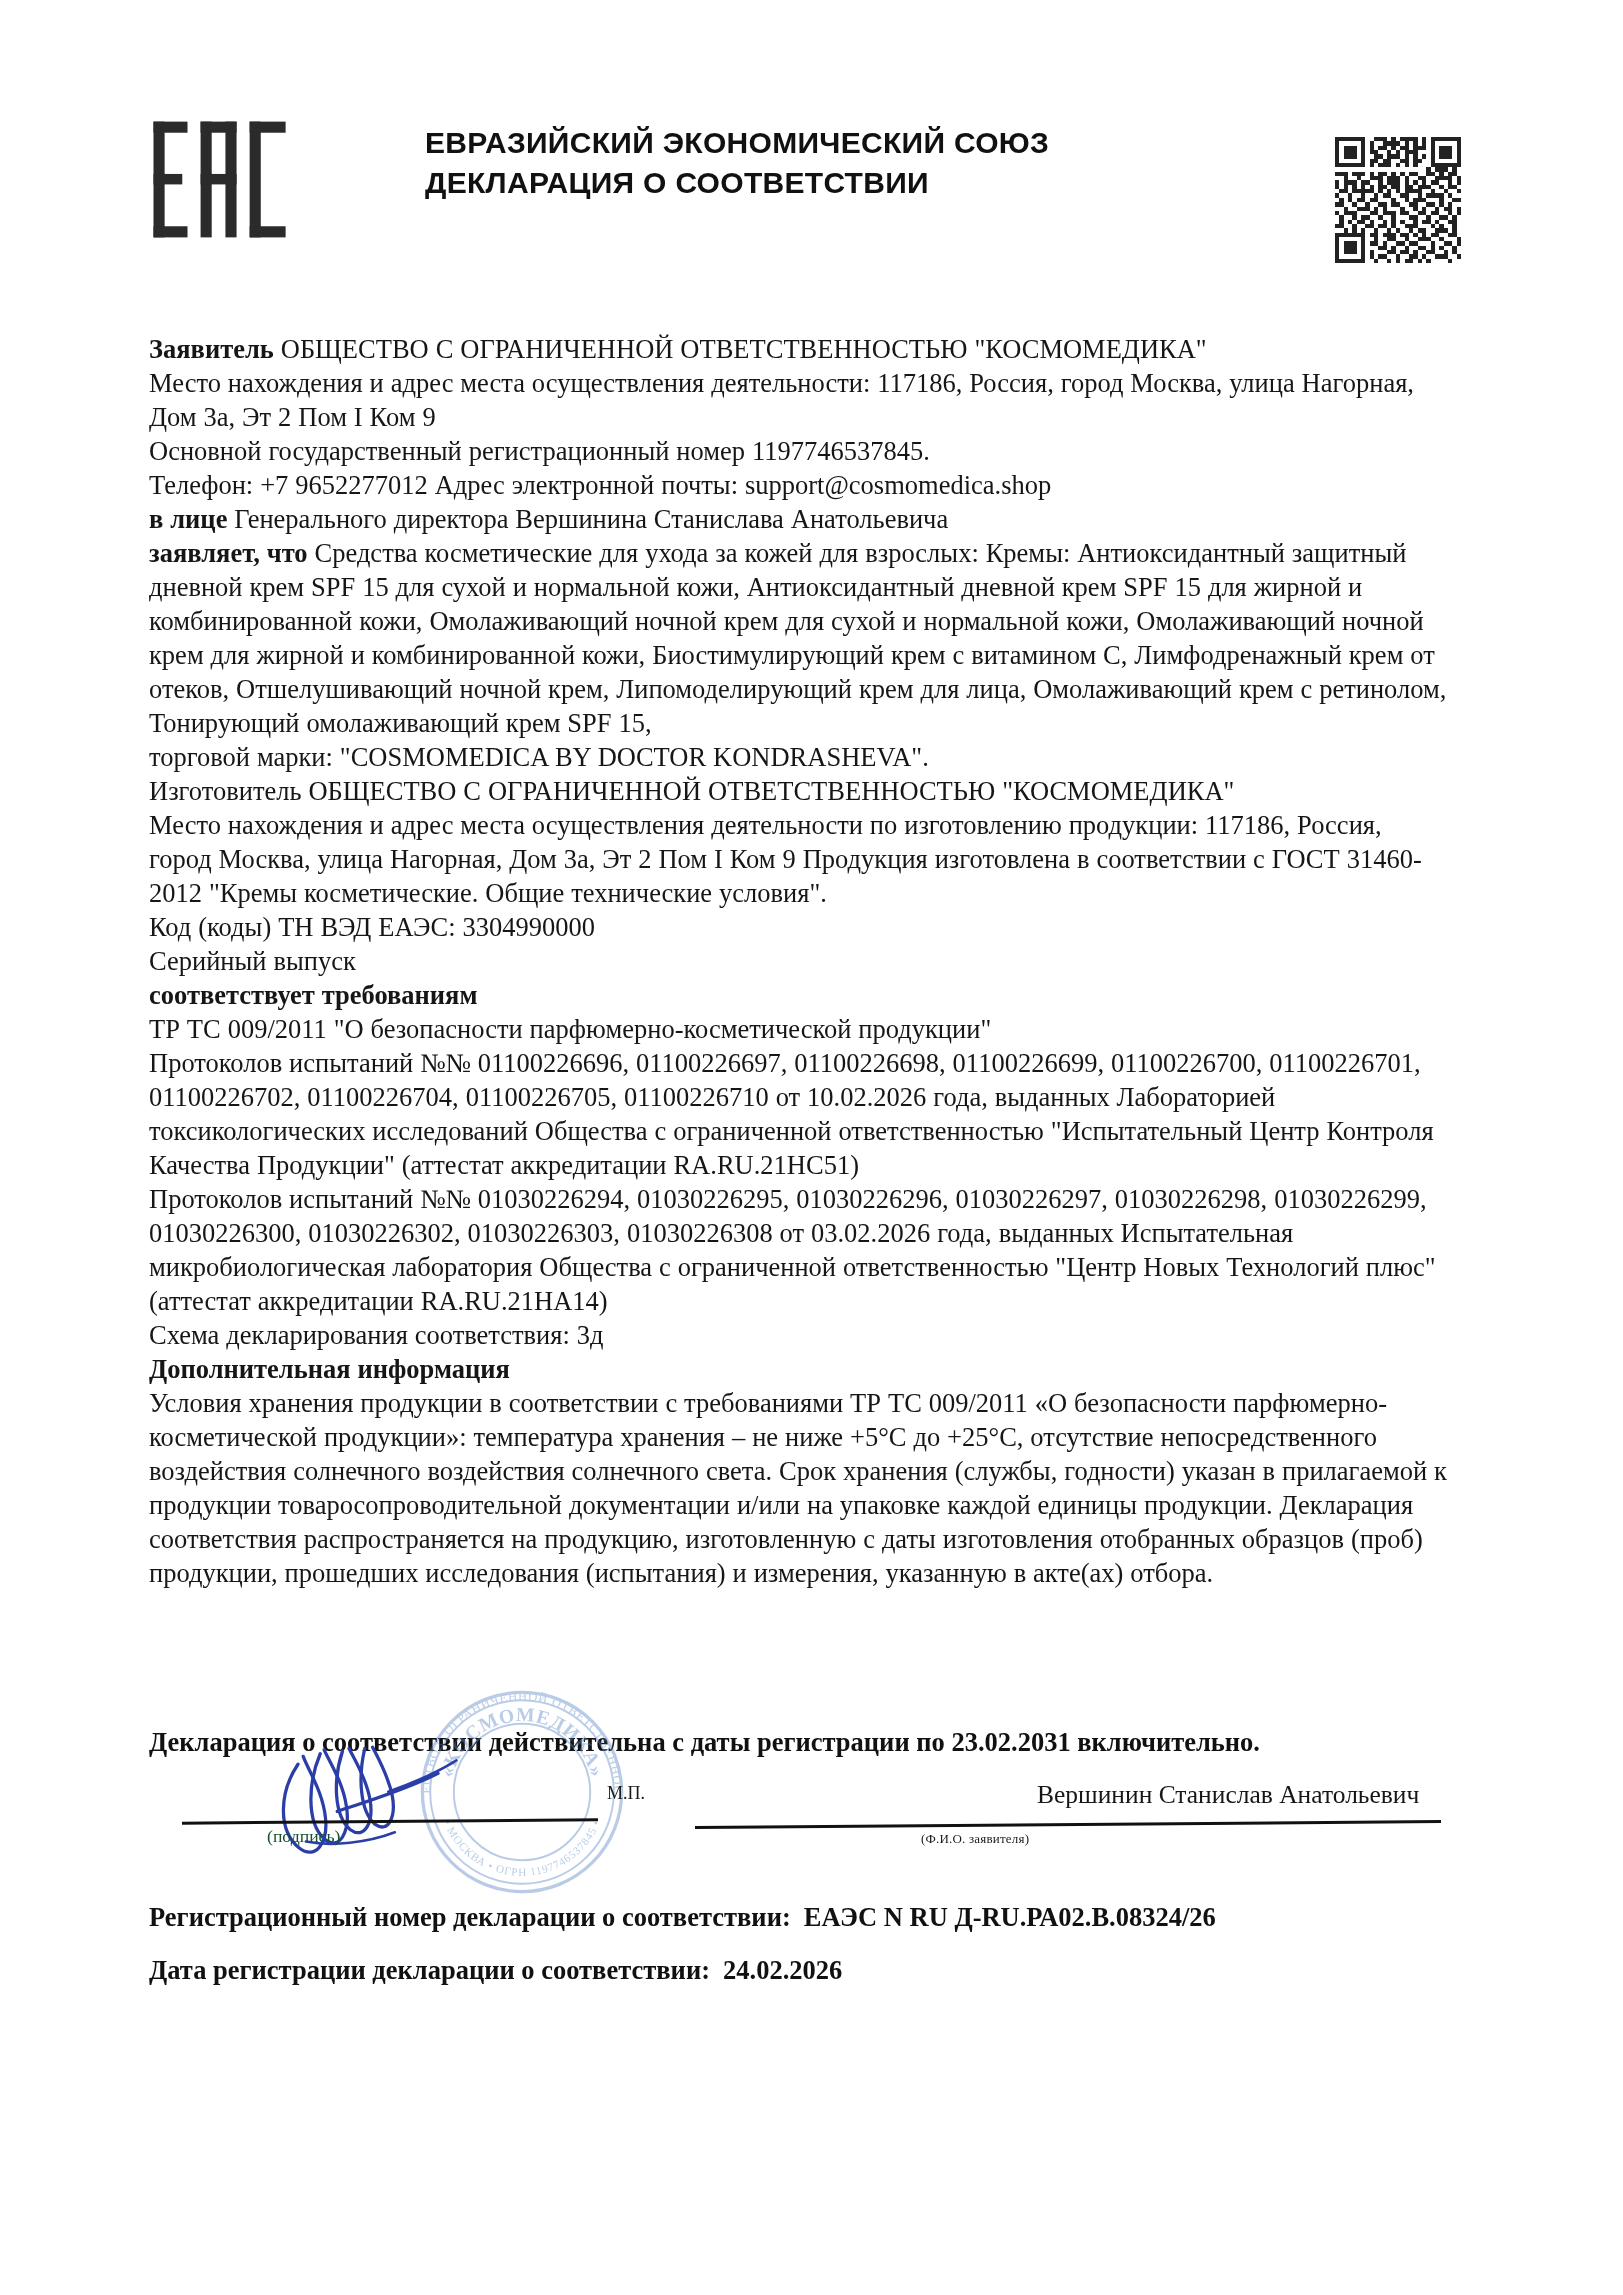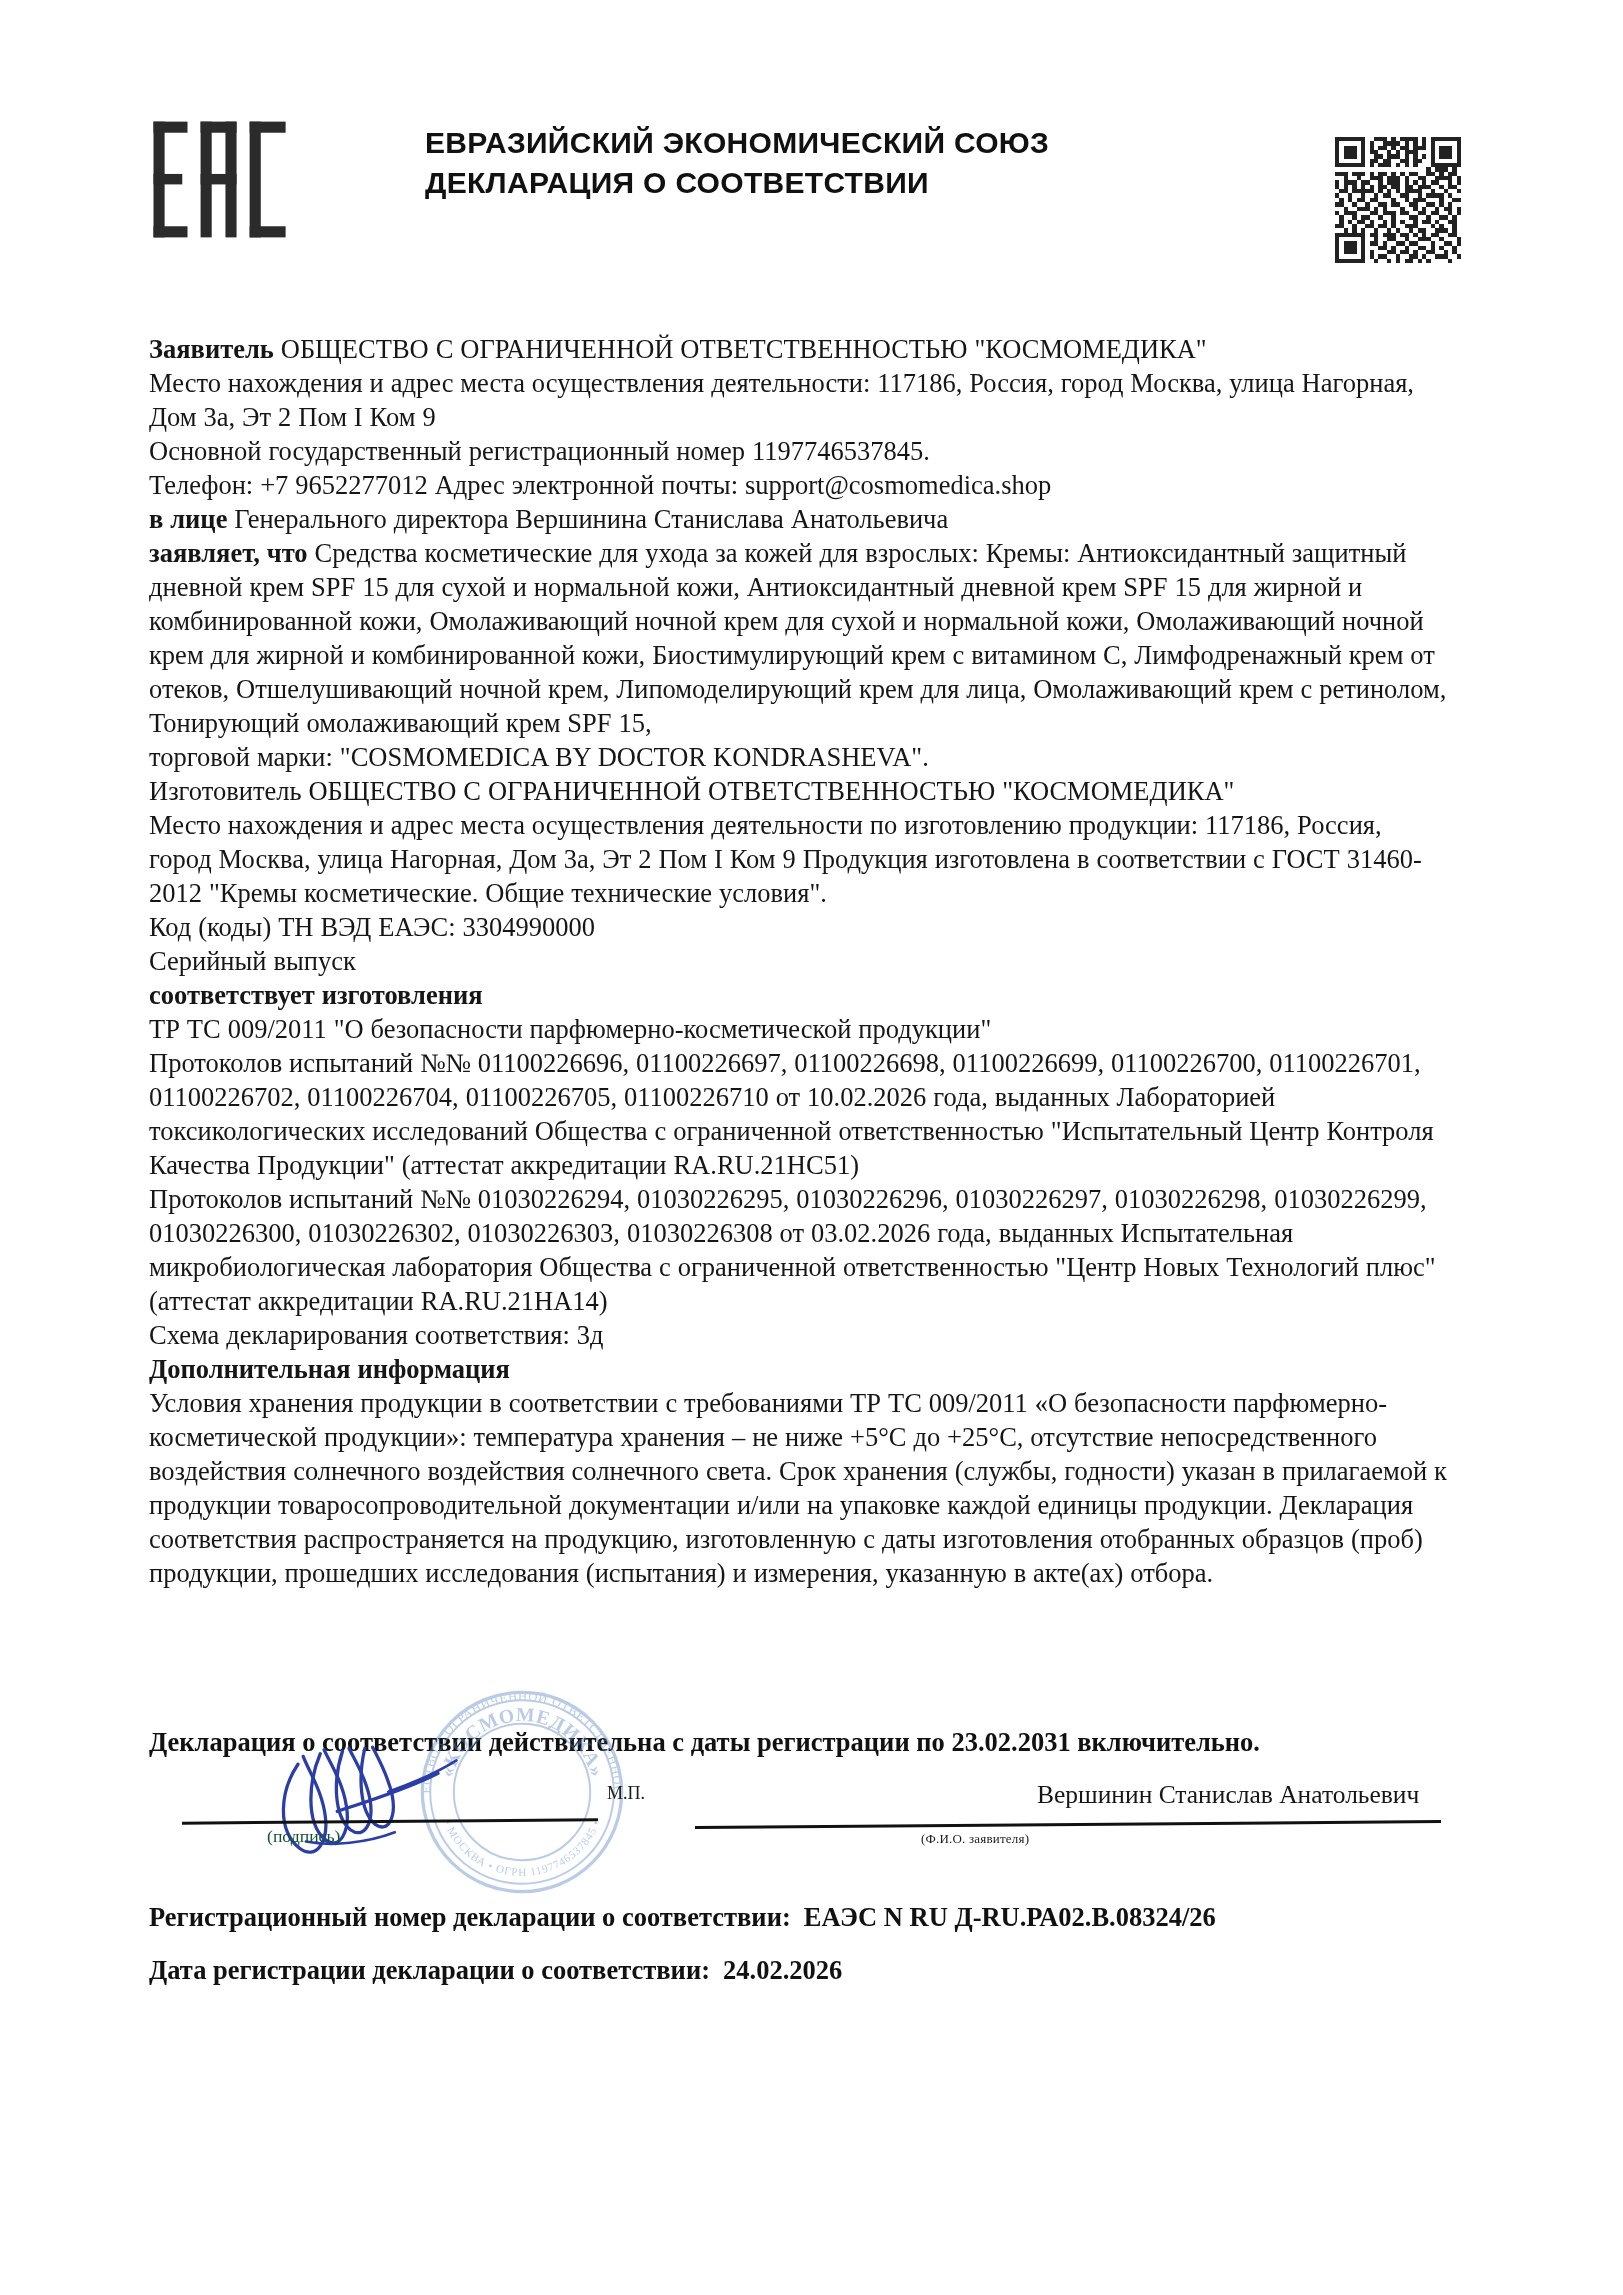--- a/index.html
+++ b/index.html
@@ -498,21 +498,21 @@
     <span>ОБЩЕСТВО С ОГРАНИЧЕННОЙ ОТВЕТСТВЕННОСТЬЮ "КОСМОМЕДИКА"</span>
   </p>
 
   <p class="para">Место нахождения и адрес места осуществления деятельности по изготовлению продукции: 117186, Россия, город Москва, улица Нагорная, Дом 3а, Эт 2 Пом I Ком 9  Продукция изготовлена в соответствии с ГОСТ 31460-2012 "Кремы косметические. Общие технические условия".</p>
 
   <p class="para">Код (коды) ТН ВЭД ЕАЭС: 3304990000</p>
 
   <p class="para">Серийный выпуск</p>
 
   <p class="para">
-    <span class="lbl">соответствует изготовления</span>
+    <span class="lbl">соответствует требованиям</span>
   </p>
 
   <p class="para">ТР ТС 009/2011 "О безопасности парфюмерно-косметической продукции"</p>
 
 
   <p class="para">Протоколов испытаний №№ 01100226696, 01100226697, 01100226698, 01100226699, 01100226700, 01100226701, 01100226702, 01100226704, 01100226705, 01100226710 от 10.02.2026 года, выданных Лабораторией токсикологических исследований Общества с ограниченной ответственностью "Испытательный Центр Контроля Качества Продукции"  (аттестат аккредитации RA.RU.21HC51)</p>
 
   <p class="para">Протоколов испытаний №№ 01030226294, 01030226295, 01030226296, 01030226297, 01030226298, 01030226299, 01030226300, 01030226302, 01030226303, 01030226308 от 03.02.2026 года, выданных Испытательная микробиологическая лаборатория Общества с ограниченной ответственностью "Центр Новых Технологий плюс" (аттестат аккредитации RA.RU.21HA14)</p>
 
   <p class="para">Схема декларирования соответствия: 3д</p>

